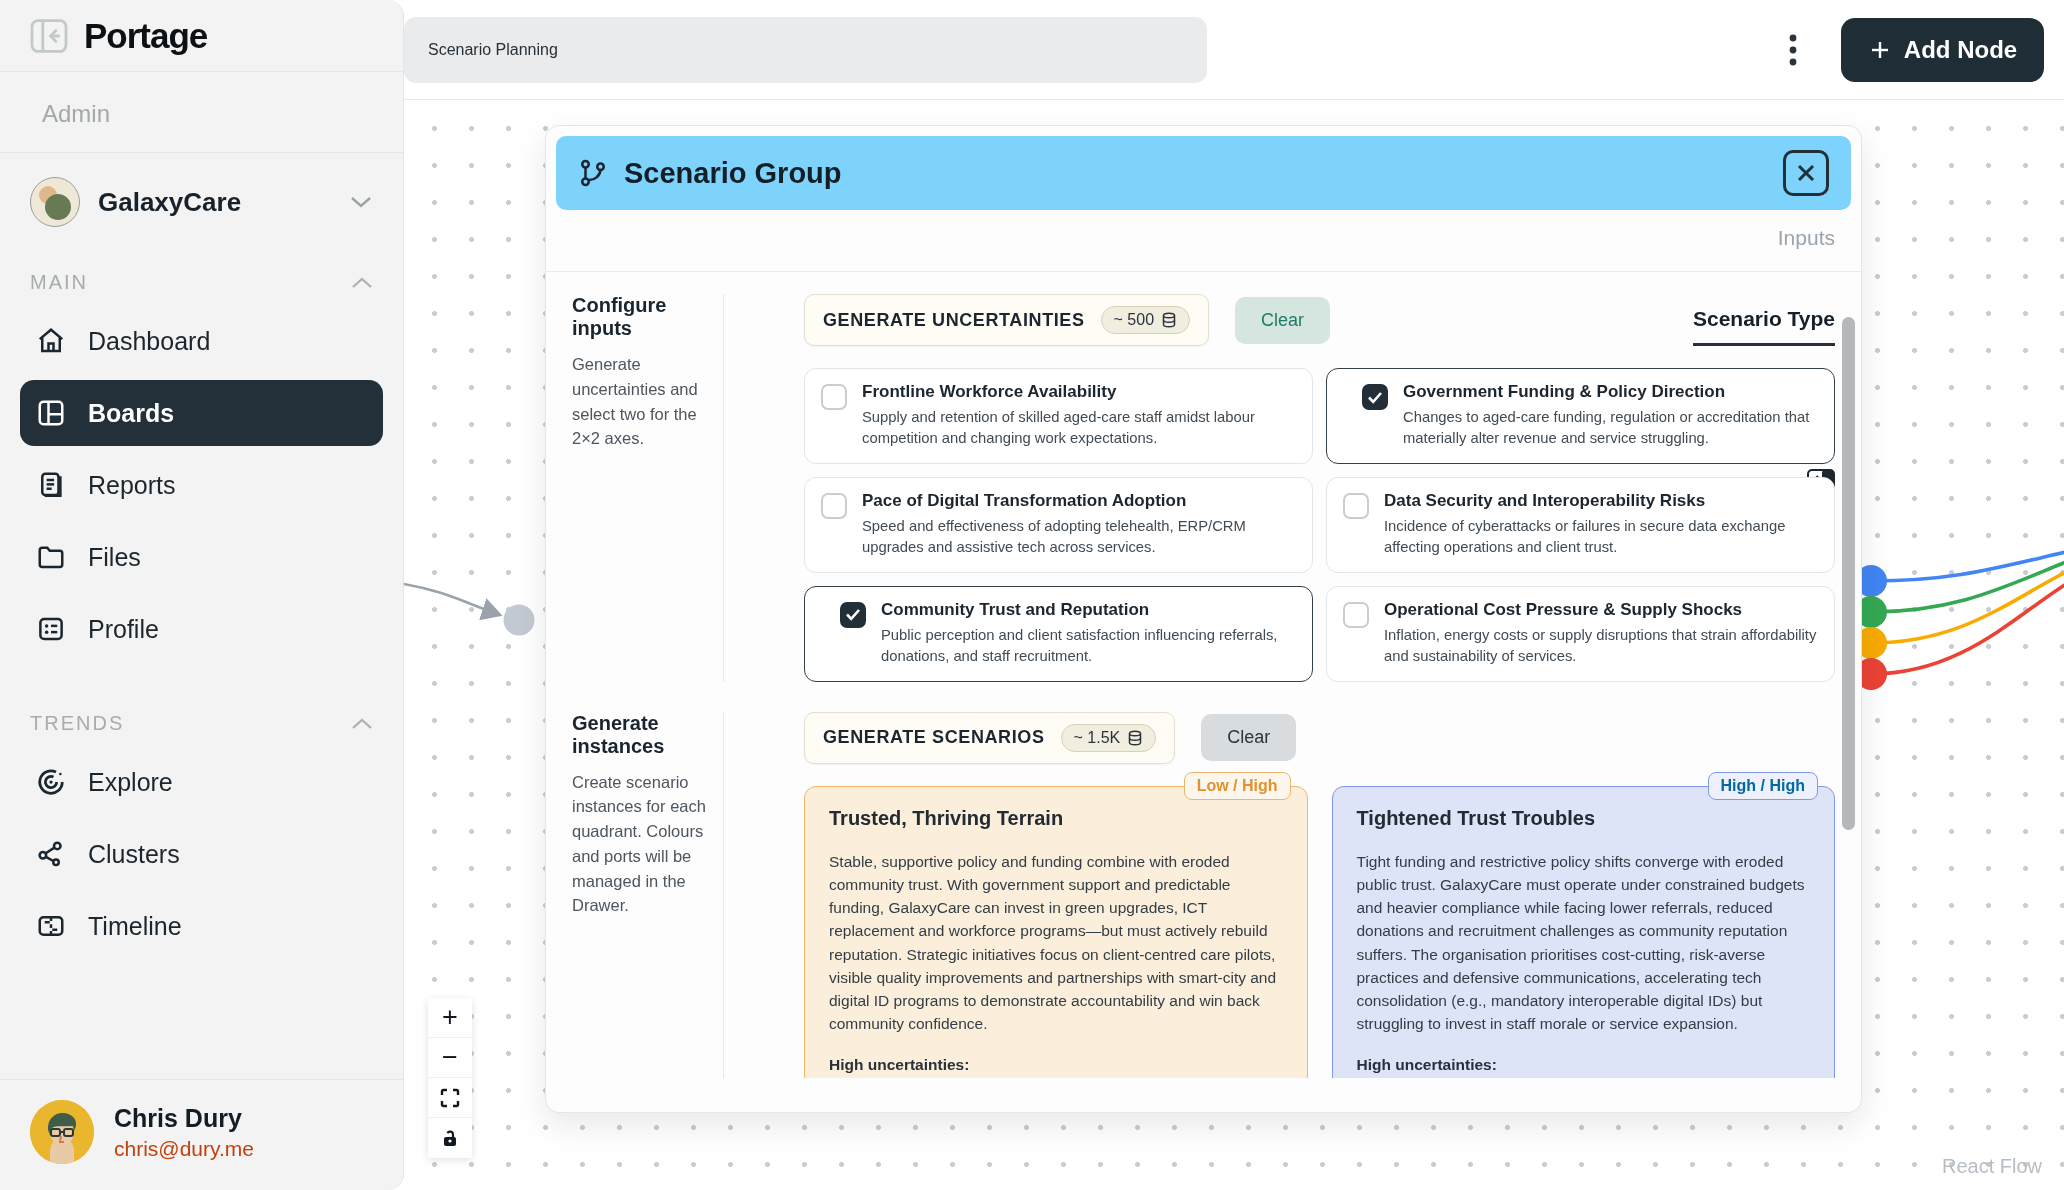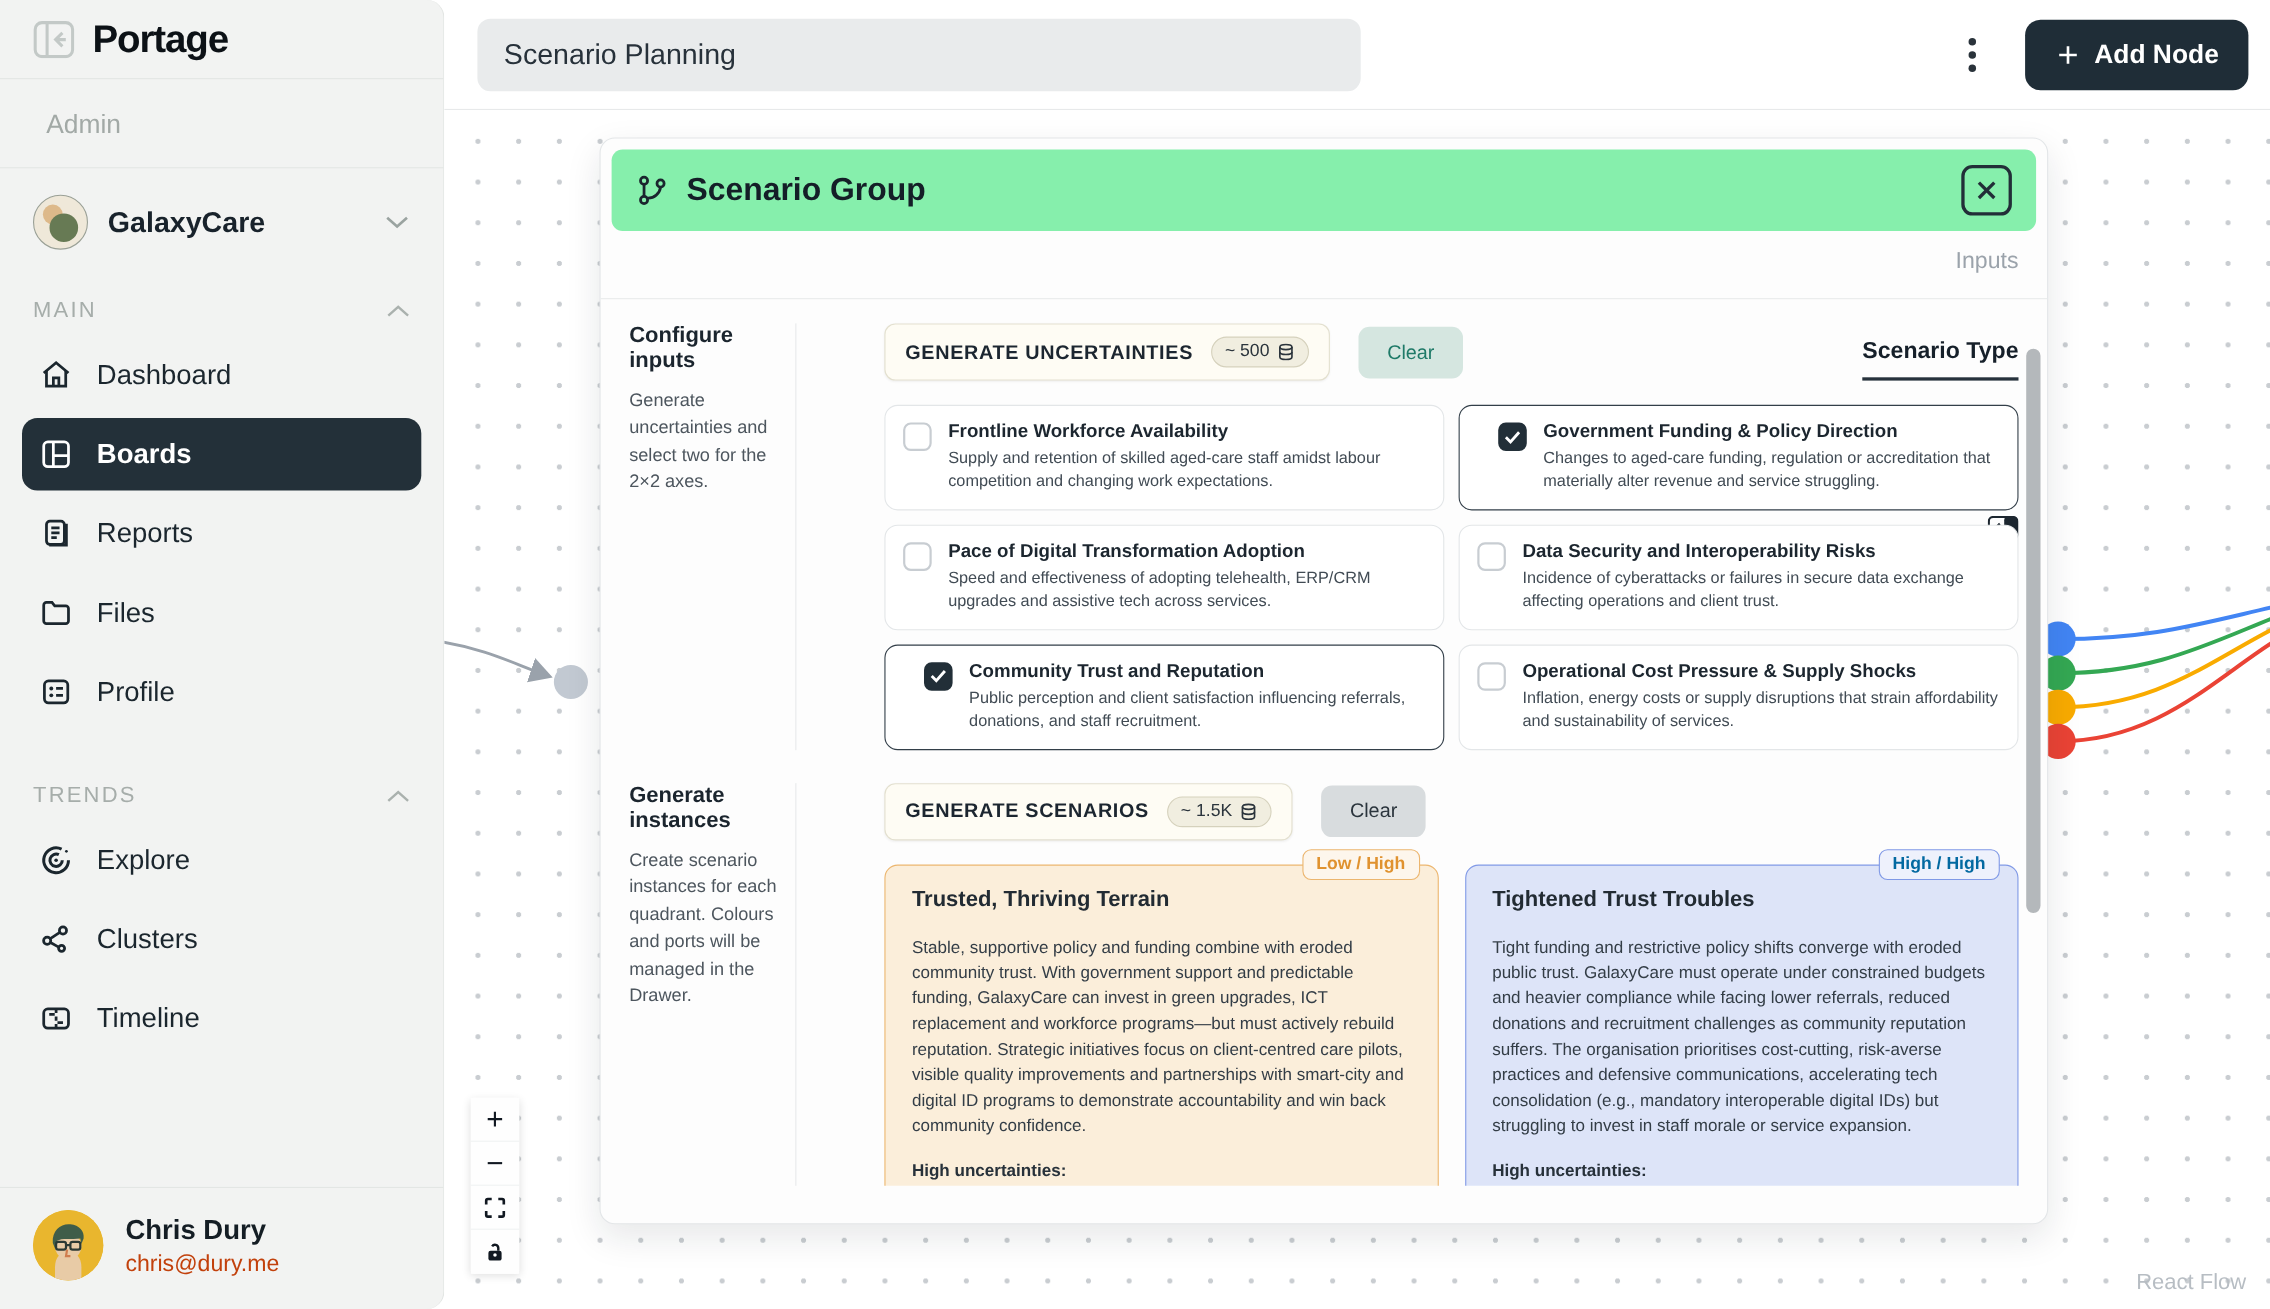--- a/index.html
+++ b/index.html
@@ -31,22 +31,22 @@
   .sidebar-spacer { flex:1; }
   .user-row { border-top:1px solid #e3e6e4; display:flex; align-items:center; gap:20px; padding:20px 30px 26px; }
   .user-avatar { width:64px; height:64px; border-radius:50%; overflow:hidden; flex:none; background:#e9b62e; }
   .user-name { font-size:25px; font-weight:700; color:#141d24; }
   .user-email { font-size:21px; color:#c2410c; margin-top:4px; }
 
   
   .main { position:absolute; left:404px; top:0; right:0; bottom:0; }
   .topbar { position:absolute; left:0; top:0; right:0; height:100px; background:#fff;
     border-bottom:1px solid #e7e9ea; display:flex; align-items:center; z-index:5; }
-  .board-title-input { margin-left:30px; width:803px; height:66px; background:#e9ebec; border:none;
-    border-radius:12px; padding:0 24px; font-size:26px; color:#27313a; outline:none;
+  .board-title-input { width:803px; height:66px; background:#e9ebec; border:none;
+    border-radius:12px; padding:0 24px; font-size:16px; color:#27313a; outline:none;
     font-family:"Liberation Sans","DejaVu Sans",sans-serif; }
   .topbar-right { margin-left:auto; display:flex; align-items:center; gap:28px; padding-right:20px; }
   .kebab-btn { width:40px; height:48px; display:flex; align-items:center; justify-content:center; cursor:pointer;
     background:none; border:none; }
   .add-node-btn { width:203px; height:64px; background:#1f2d37; color:#fff; border:none; border-radius:14px;
     font-size:24px; font-weight:600; display:flex; align-items:center; justify-content:center; gap:12px; cursor:pointer;
     font-family:"Liberation Sans","DejaVu Sans",sans-serif; }
 
   
   .canvas { position:absolute; left:0; top:100px; right:0; bottom:0; background:#fff;
@@ -58,21 +58,21 @@
   
   .rf-controls { position:absolute; left:24px; top:898px; width:44px; background:#fff;
     box-shadow:0 2px 8px rgba(0,0,0,.12); border-radius:3px; display:flex; flex-direction:column; z-index:6; }
   .rf-ctrl-btn { width:44px; height:40px; background:#fefefe; border:none; border-bottom:1px solid #eef0f1;
     display:flex; align-items:center; justify-content:center; font-size:27px; color:#111821; cursor:pointer; }
   .rf-ctrl-btn:last-child { border-bottom:none; }
 
   
   .node-panel { position:absolute; left:141px; top:25px; width:1317px; height:988px; background:#fdfdfd;
     border:1px solid #e3e6e8; border-radius:14px; box-shadow:0 12px 32px rgba(20,30,40,.10); z-index:4; }
-  .panel-header { margin:10px; height:74px; background:#86efac; border-radius:10px;
+  .panel-header { margin:10px; height:74px; background:#7dd3fc; border-radius:10px;
     display:flex; align-items:center; padding:0 22px; gap:16px; }
   .panel-title { font-size:29px; font-weight:700; color:#141e27; flex:1; }
   .panel-close-btn { width:46px; height:46px; border:3px solid #222e38; border-radius:10px; background:transparent;
     display:flex; align-items:center; justify-content:center; cursor:pointer; }
   .tab-row { display:flex; align-items:flex-end; gap:42px; padding:6px 26px 0; height:52px;
     border-bottom:1px solid #e9ebeb;flex-direction:column; }
   .tab { font-size:21px; color:#9ba3ab; padding-bottom:12px; border-bottom:3px solid transparent; cursor:pointer; }
   .tab.active { color:#16202a; font-weight:600; border-bottom-color:#27323c; }
   .tab-row-right { margin-left:auto; padding-bottom:12px; cursor:pointer; }
 

